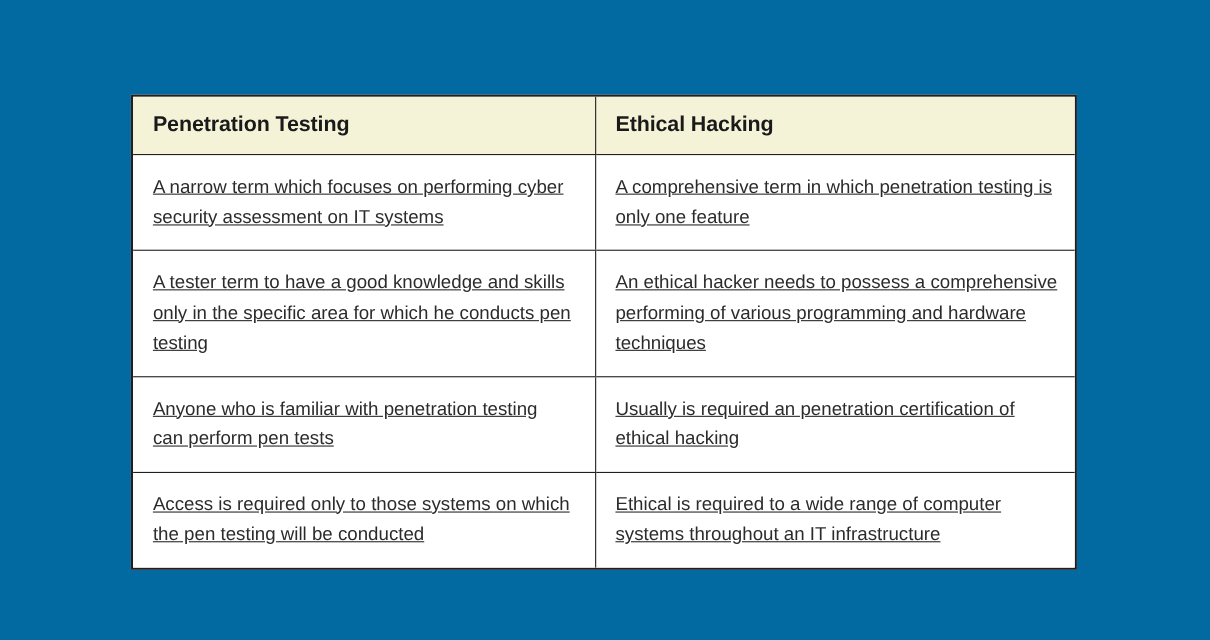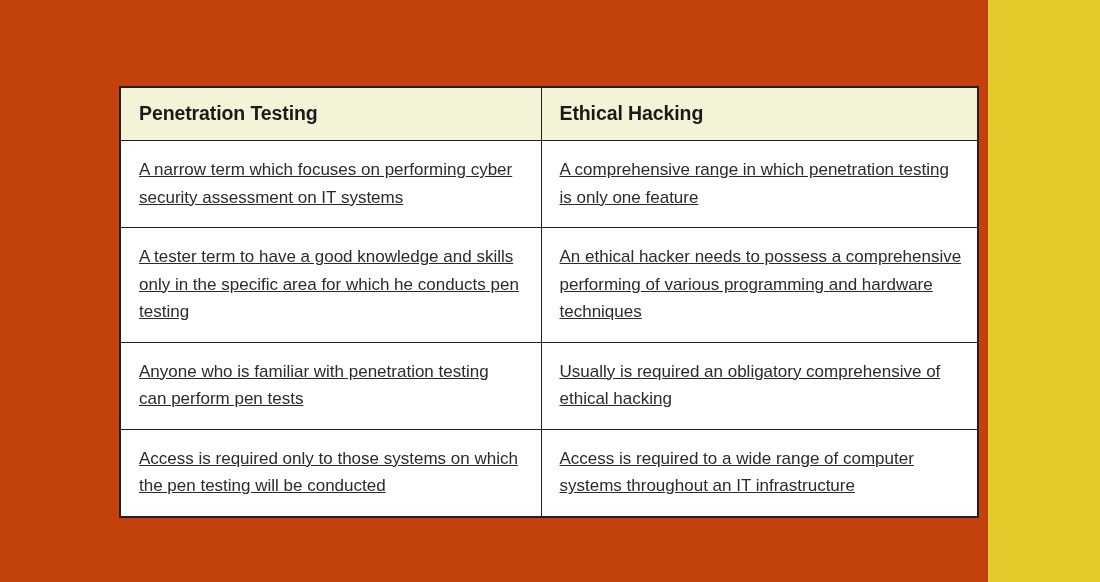--- a/index.html
+++ b/index.html
@@ -12,23 +12,23 @@
 
   body {
     background: #e2ca2b;
     font-family: "Liberation Sans", sans-serif;
     -webkit-font-smoothing: antialiased;
     overflow: hidden;
   }
 
   .page {
     position: relative;
-    width: 988px;
+    width: 1100px;
     height: 582px;
-    background: #c2410c;
+    background: #0369a1;
   }
 
   .comparison-table-wrap {
     position: absolute;
     left: 119px;
     top: 86px;
     width: 860px;
     border: 2px solid #231f20;
     background: #ffffff;
   }
@@ -104,44 +104,44 @@
           <th class="cell-left">Penetration Testing</th>
           <th class="cell-right">Ethical Hacking</th>
         </tr>
       </thead>
       <tbody>
         <tr class="row-0">
           <td class="cell-left">
             <span class="cell-text">A narrow term which focuses on performing cyber security assessment on IT systems</span>
           </td>
           <td class="cell-right">
-            <span class="cell-text">A comprehensive range in which penetration testing is only one feature</span>
+            <span class="cell-text">A comprehensive term in which penetration testing is only one feature</span>
           </td>
         </tr>
         <tr class="row-1">
           <td class="cell-left">
             <span class="cell-text">A tester term to have a good knowledge and skills only in the specific area for which he conducts pen testing</span>
           </td>
           <td class="cell-right">
             <span class="cell-text">An ethical hacker needs to possess a comprehensive performing of various programming and hardware techniques</span>
           </td>
         </tr>
         <tr class="row-2">
           <td class="cell-left">
             <span class="cell-text">Anyone who is familiar with penetration testing can perform pen tests</span>
           </td>
           <td class="cell-right">
-            <span class="cell-text">Usually is required an obligatory comprehensive of ethical hacking</span>
+            <span class="cell-text">Usually is required an penetration certification of ethical hacking</span>
           </td>
         </tr>
         <tr class="row-3">
           <td class="cell-left">
             <span class="cell-text">Access is required only to those systems on which the pen testing will be conducted</span>
           </td>
           <td class="cell-right">
-            <span class="cell-text">Access is required to a wide range of computer systems throughout an IT infrastructure</span>
+            <span class="cell-text">Ethical is required to a wide range of computer systems throughout an IT infrastructure</span>
           </td>
         </tr>
       </tbody>
     </table>
   </div>
 
 </div>
 
 </body></html>

